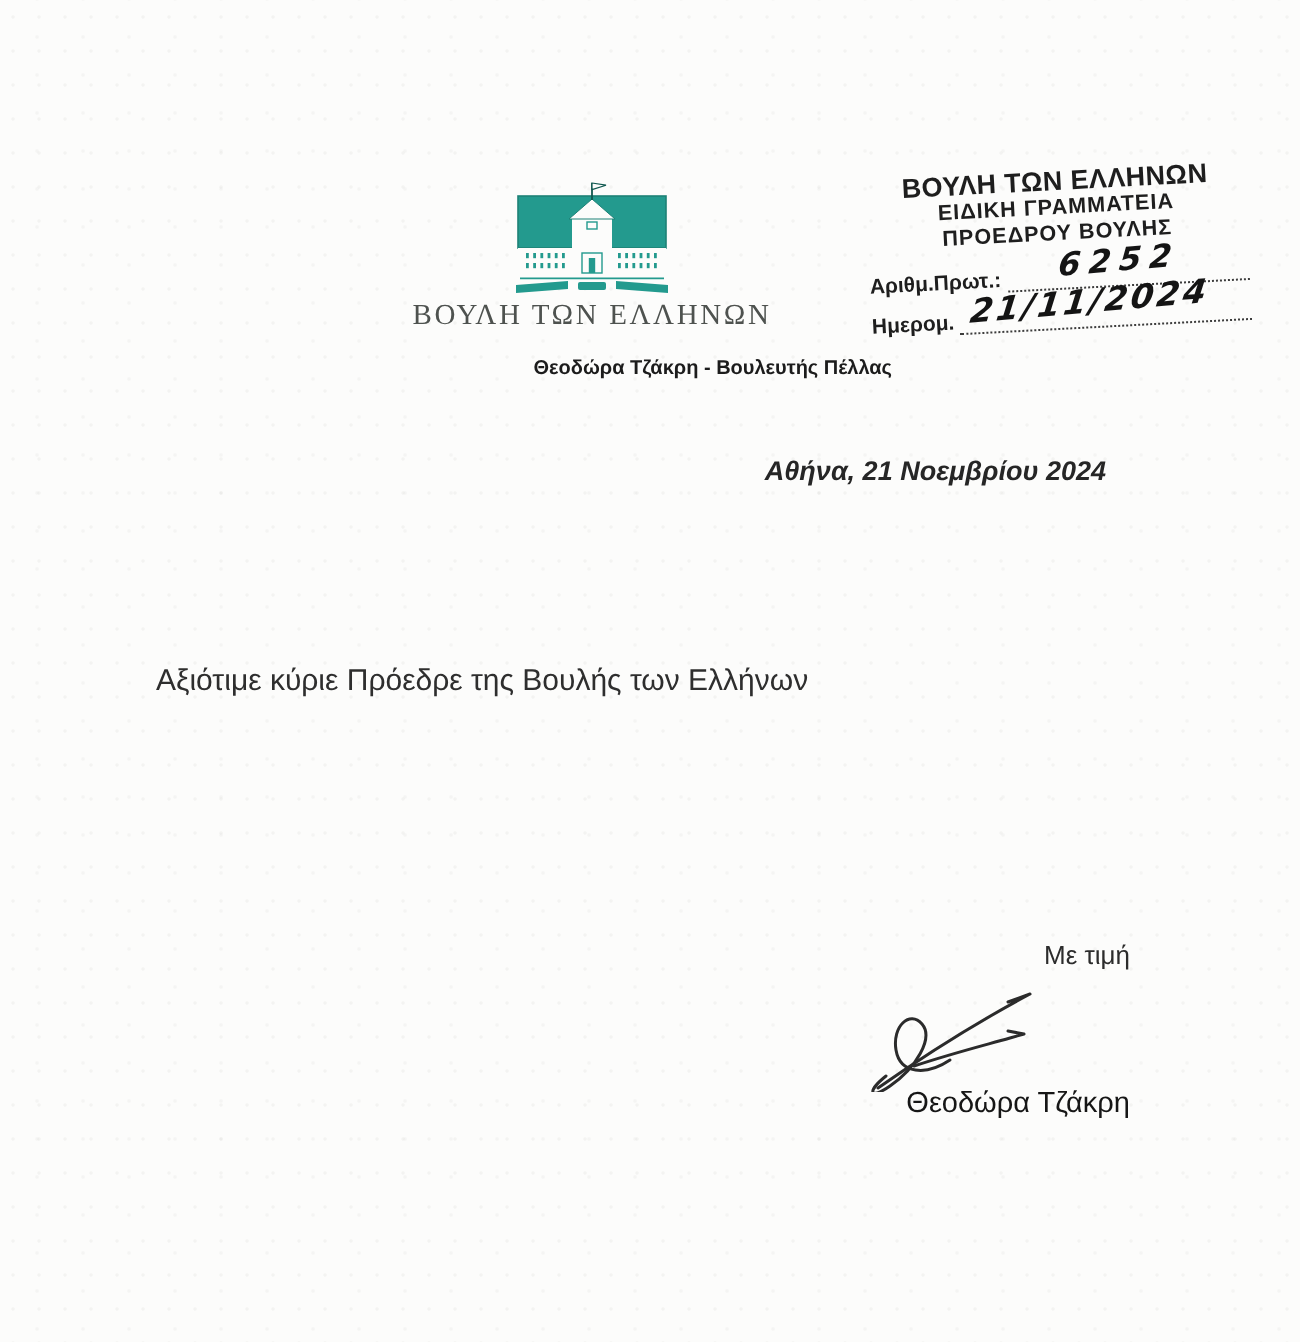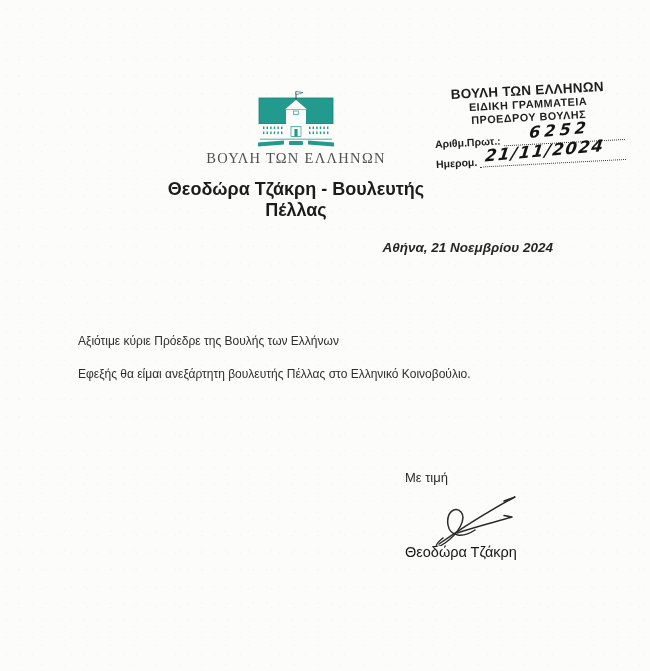--- a/index.html
+++ b/index.html
@@ -21,21 +21,21 @@
   .logo-block svg { display:block; width:76px; height:62px; }
 
   .parliament-name {
     position:absolute; left:186px; top:150px; width:220px;
     text-align:center;
     font-family:"Liberation Serif", serif;
     font-size:14.5px; letter-spacing:1.3px; color:#4e524f;
   }
   .mp-line {
     position:absolute; left:146px; top:179px; width:300px;
-    text-align:center; font-weight:700; font-size:18px; color:#1c1c1c;
+    text-align:right; font-weight:700; font-size:10px; color:#1c1c1c;
   }
 
   
   .stamp {
     position:absolute; left:432px; top:88px; width:190px;
     transform:rotate(-3deg); transform-origin:left top;
     color:#1e1e1e;
   }
   .stamp-l1 { font-weight:700; font-size:13.5px; text-align:center; letter-spacing:0.2px; white-space:nowrap; }
   .stamp-l2, .stamp-l3 { font-weight:700; font-size:10.8px; line-height:12.5px; text-align:center; letter-spacing:0.5px; white-space:nowrap; }
@@ -45,34 +45,34 @@
   .leader { flex:1; border-bottom:1.4px dotted #3c3c3c; position:relative; height:13px; margin-left:3px; }
   .hand {
     position:absolute; font-family:"DejaVu Sans", sans-serif; font-style:italic;
     color:#141414; white-space:nowrap;
   }
   .hand-protocol { left:26px; top:-10px; font-size:16px; letter-spacing:4px; transform:skewX(-10deg) rotate(-2deg); }
   .hand-date { left:6px; top:-10px; font-size:16.5px; letter-spacing:1.5px; transform:skewX(-12deg) rotate(-2deg); }
 
   
   .dateline {
-    position:absolute; right:97px; top:240px;
+    position:absolute; right:97px; top:228px;
     font-weight:700; font-style:italic; font-size:13.5px; color:#262626;
   }
 
   
   .body-text {
     position:absolute; left:78px; top:330px; width:478px;
-    font-size:12px; line-height:22px; color:#2e2e2e;
+    font-size:15px; line-height:22px; color:#2e2e2e;
   }
   .salutation { margin-bottom:11px; }
   .para1 { text-align:justify; margin-bottom:7px; }
 
   
-  .closing-block { position:absolute; left:405px; top:470px; width:160px; text-align:left; }
+  .closing-block { position:absolute; left:405px; top:470px; width:160px; text-align:right; }
   .closing { font-size:13px; color:#2c2c2c; }
   .signature { display:block; margin:3px auto 0; position:relative; left:-6px; }
   .signer { font-weight:400; font-size:14.5px; color:#161616; margin-top:-2px; }
 </style>
 </head>
 <body>
 
 <div class="page">
 
   <div class="logo-block">
@@ -152,21 +152,20 @@
       <span class="leader">
         <span class="hand hand-date">21/11/2024</span>
       </span>
     </div>
   </div>
 
   <div class="dateline">Αθήνα, 21 Νοεμβρίου 2024</div>
 
   <div class="body-text">
     <p class="salutation">Αξιότιμε κύριε Πρόεδρε της Βουλής των Ελλήνων</p>
-    <p class="para2">Εφεξής θα είμαι ανεξάρτητη βουλευτής Πέλλας στο Ελληνικό Κοινοβούλιο.</p>
   </div>
 
   <div class="closing-block">
     <div class="closing">Με τιμή</div>
     <svg class="signature" width="104" height="58" viewBox="0 0 104 58">
       <g fill="none" stroke="#2b2b2b" stroke-width="1.5" stroke-linecap="round" stroke-linejoin="round">
         <path d="M16 50 C6 58 8 62 18 55 C31 46 40 31 34 24 C28 17 19 25 21 37 C23 49 36 50 48 42"></path>
         <path d="M12 56 C32 42 58 25 88 9 l-11 4"></path>
         <path d="M30 45 C48 39 60 36 78 31 l7 -2 l-8 -1.5"></path>
       </g>

